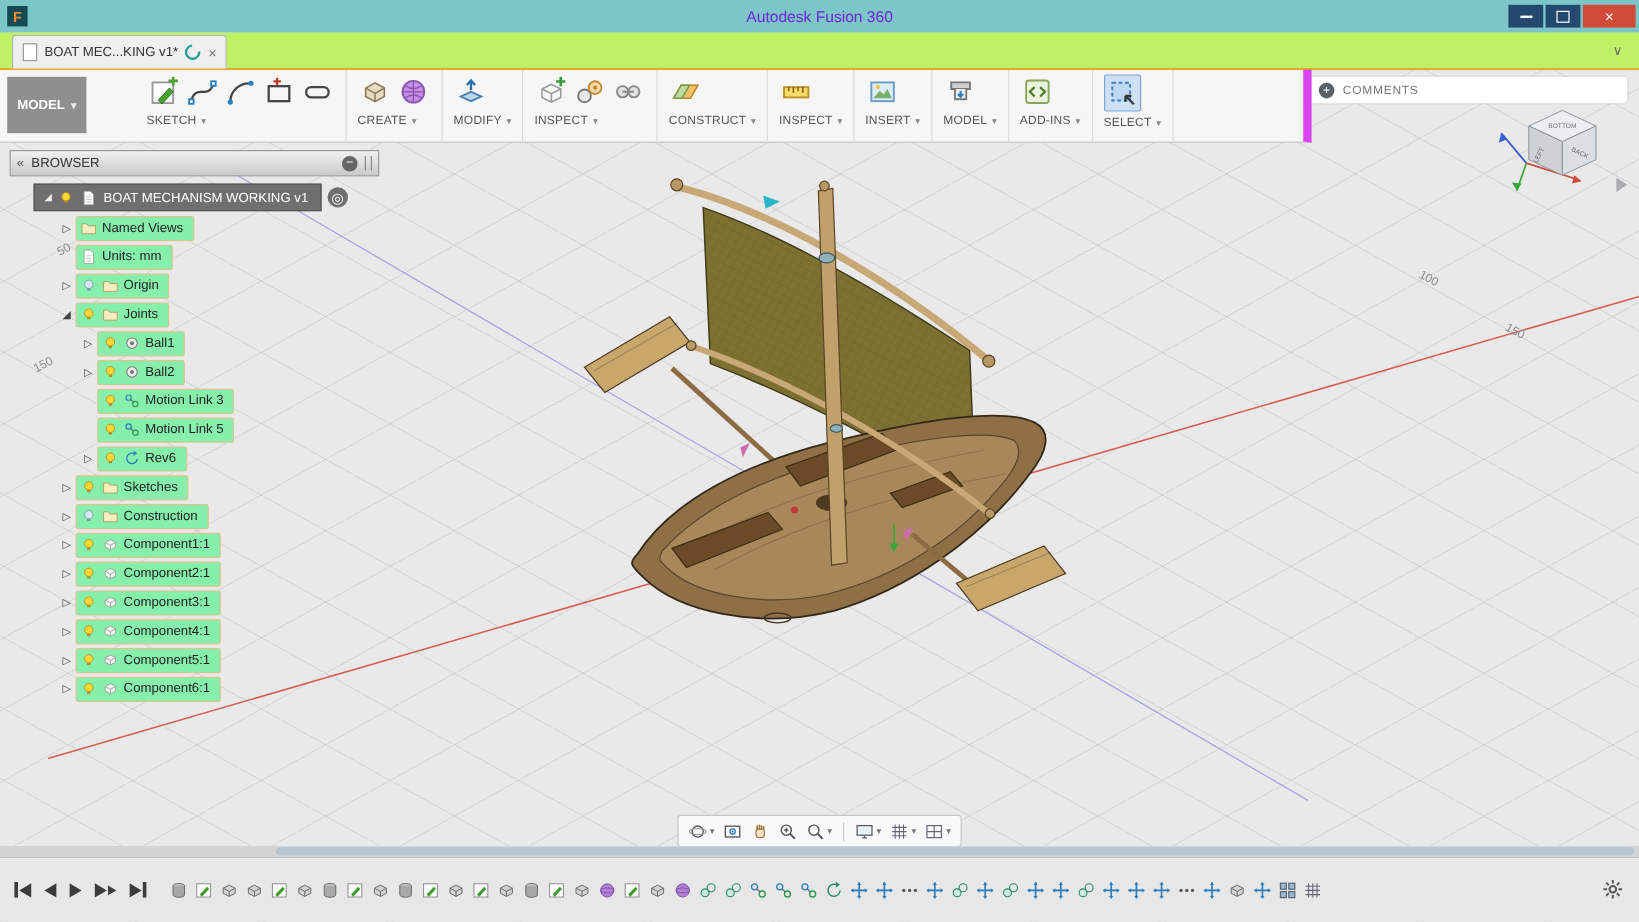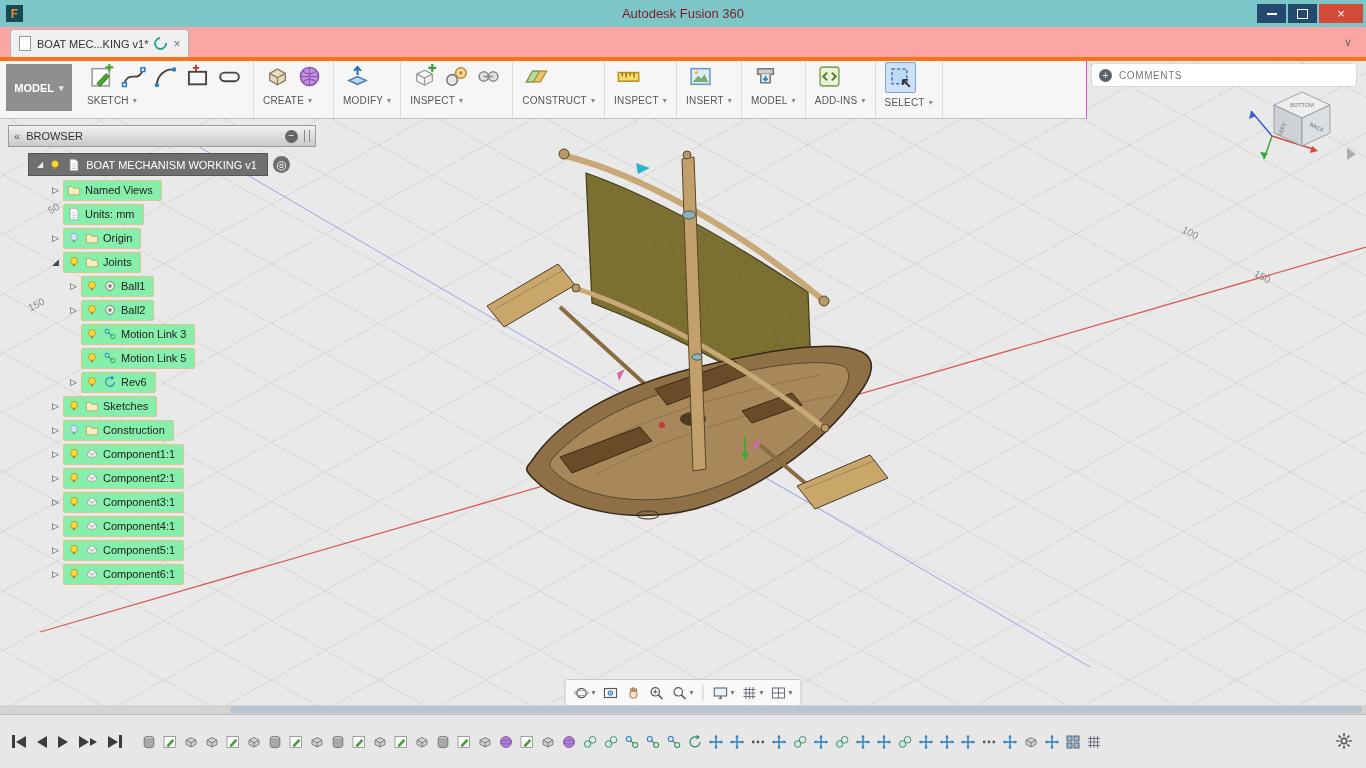--- a/index.html
+++ b/index.html
@@ -5,49 +5,49 @@
   html,body{margin:0;padding:0;}
   body{width:1366px;height:768px;position:relative;overflow:hidden;
        font-family:"Liberation Sans",sans-serif;background:#e9e9e9;-webkit-font-smoothing:antialiased;}
   svg{display:block;}
 
   
   .titlebar{position:absolute;top:0;left:0;right:0;height:27px;background:#7cc5c8;
             display:flex;align-items:center;z-index:30;}
   .appicon{width:17px;height:17px;margin-left:6px;background:#164a52;color:#f08a2a;
            font-size:12px;font-weight:bold;display:flex;align-items:center;justify-content:center;}
-  .wtitle{position:absolute;left:0;right:0;text-align:center;font-size:13px;color:#7f1d1d;}
+  .wtitle{position:absolute;left:0;right:0;text-align:center;font-size:13px;color:#6d28d9;}
   .winbtns{margin-left:auto;display:flex;gap:2px;margin-right:3px;z-index:2;}
   .wbtn{width:29px;height:19px;background:#234a6e;display:flex;align-items:center;justify-content:center;cursor:pointer;}
   .wbtn .minbar{width:10px;height:2px;background:#fff;}
   .wbtn .maxsq{width:9px;height:8px;border:1.5px solid #fff;}
   .wbtn.close{width:44px;background:#d24a38;color:#fff;font-size:13px;}
 
   
-  .tabbar{position:absolute;top:27px;left:0;right:0;height:30px;background:#fca5a5;
-          border-bottom:4px solid #f97316;z-index:29;display:flex;align-items:flex-end;}
+  .tabbar{position:absolute;top:27px;left:0;right:0;height:30px;background:#bef264;
+          border-bottom:1px solid #f97316;z-index:29;display:flex;align-items:flex-end;}
   .tab{height:27px;margin-left:10px;background:#efefef;border:1px solid #b3b3b3;border-bottom:none;
        border-radius:3px 3px 0 0;display:flex;align-items:center;gap:6px;padding:0 8px;font-size:11px;color:#333;}
   .tab .docicon{width:10px;height:13px;background:#fff;border:1px solid #999;}
   .syncring{width:9px;height:9px;border:2px solid #2aa198;border-top-color:transparent;border-radius:50%;transform:rotate(40deg);}
   .tabclose{color:#777;font-size:12px;cursor:pointer;}
   .tabchev{margin-left:auto;margin-right:14px;color:#666;font-size:11px;align-self:center;cursor:pointer;}
 
   
   .canvas{position:absolute;top:57px;left:0;right:0;bottom:0;background:#e9e9e9;
      background-image:
        repeating-linear-gradient(29deg, rgba(110,110,110,0.13) 0 1px, transparent 1px 52px),
        repeating-linear-gradient(151deg, rgba(110,110,110,0.13) 0 1px, transparent 1px 52px);
      z-index:1;}
   #canvas-svg{position:absolute;inset:0;width:100%;height:100%;}
   .axlab{position:absolute;font-size:10px;color:#8a8a8a;}
 
   
   .toolbar{position:absolute;top:57px;left:0;width:1086px;height:61px;background:#f6f6f6;
-           border-bottom:1px solid #c2c2c2;border-right:1px solid #d946ef;display:flex;align-items:stretch;z-index:20;}
+           border-bottom:1px solid #c2c2c2;border-right:7px solid #d946ef;display:flex;align-items:stretch;z-index:20;gap:35px;}
   .model-btn{margin:7px 6px;width:66px;background:#8f8f8f;color:#fff;font-size:11px;font-weight:bold;
              display:flex;align-items:center;justify-content:center;gap:5px;cursor:pointer;}
   .model-btn .caret{color:#e8e8e8;font-size:9px;}
   #toolbar-groups{display:flex;}
   .tgroup{display:flex;flex-direction:column;align-items:flex-start;padding:5px 9px 2px 9px;border-right:1px solid #dcdcdc;}
   .ticons{display:flex;gap:3px;align-items:center;}
   .ticon{width:29px;height:29px;display:flex;align-items:center;justify-content:center;cursor:pointer;border-radius:2px;}
   .ticon svg{width:25px;height:25px;}
   .ticon-sel{background:#cfe0f5;border:1px solid #7aa7d8;}
   .tlabel{margin-top:4px;font-size:10px;color:#555;display:flex;gap:4px;align-items:center;cursor:pointer;letter-spacing:.2px;}

